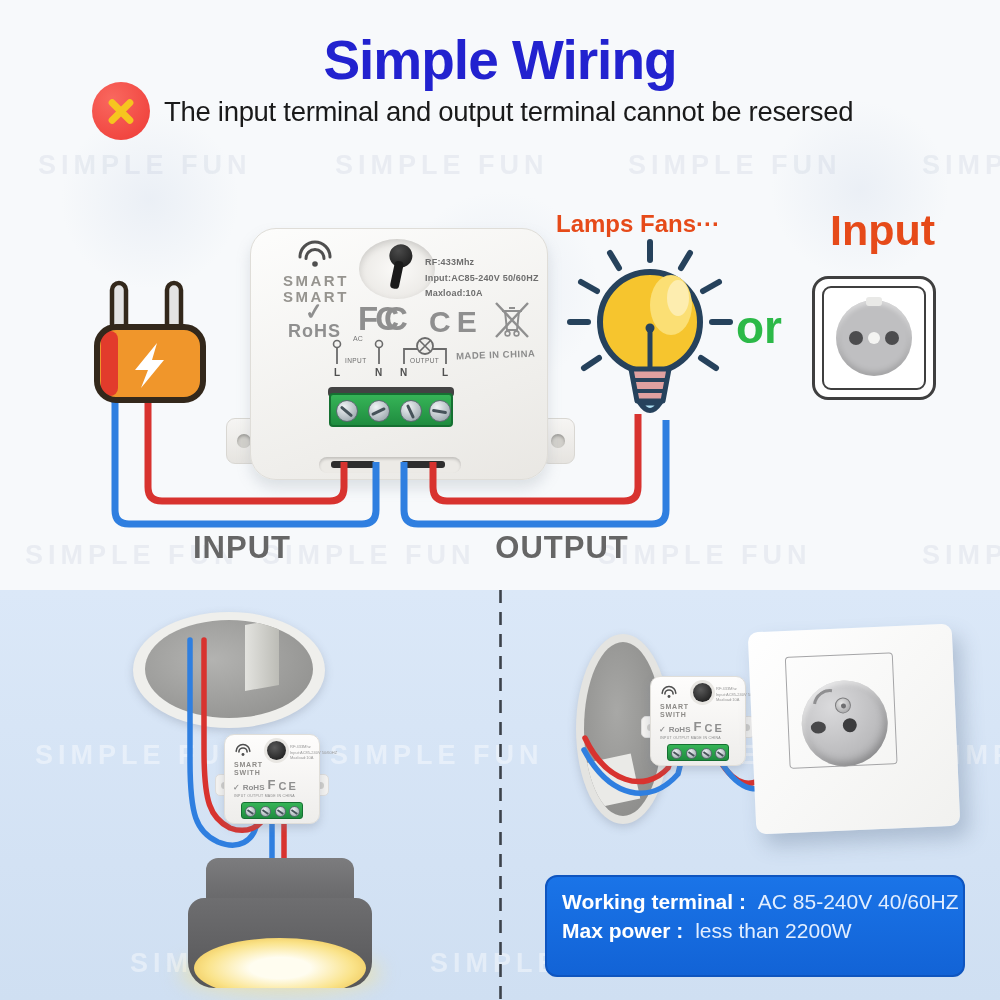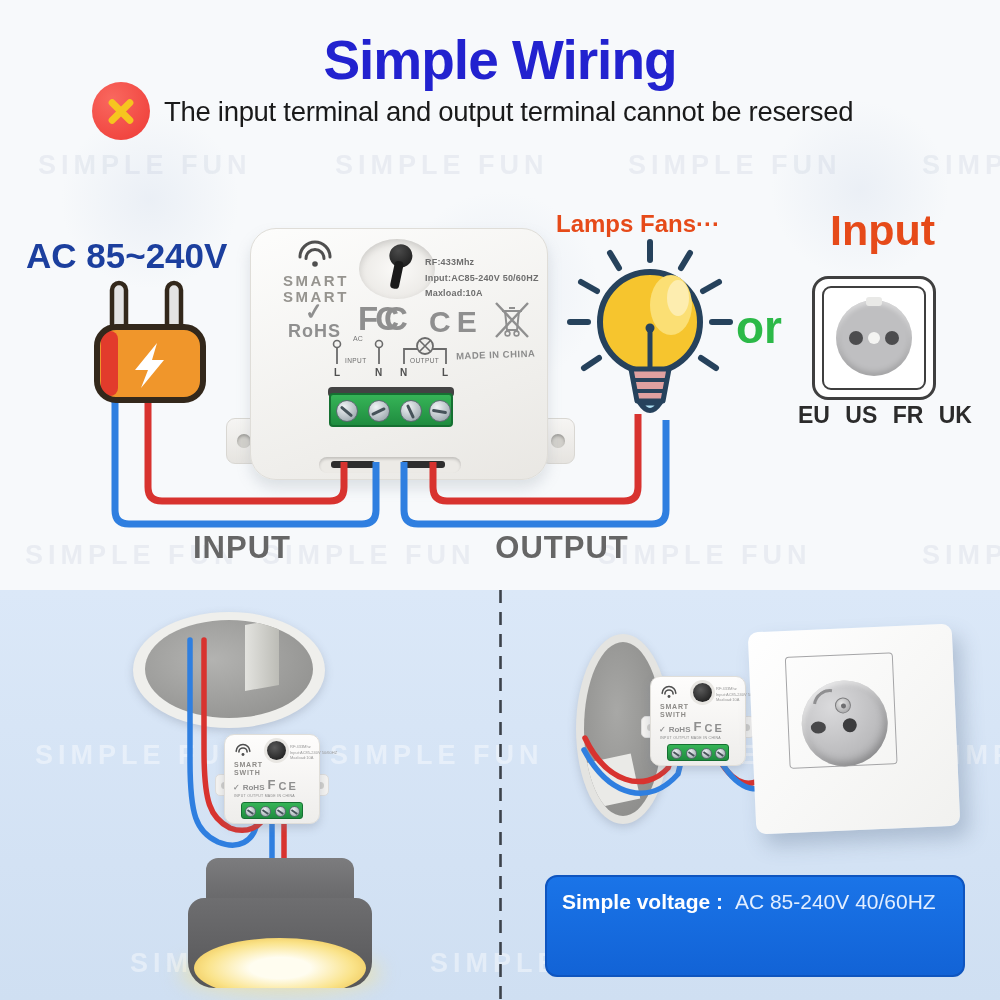--- a/index.html
+++ b/index.html
@@ -150,21 +150,20 @@
     <span class="wm" style="left:922px;top:540px;">SIMPLE FUN</span>
 
     <h1 class="page-title">Simple Wiring</h1>
 
     <span class="warn-icon">
         <i class="b1"></i>
         <i class="b2"></i>
       </span>
     <span class="warn-text">The input terminal and output terminal cannot be resersed</span>
 
-    <div class="ac-label">AC 85~240V</div>
     <div class="loads-label">Lamps Fans···</div>
     <div class="plug-label">Input</div>
     <div class="or-label">or</div>
 
     <div class="device">
       <div class="dev-ear l"></div>
       <div class="dev-ear r"></div>
       <div class="dev-body">
         <svg class="wifi-icon" width="44" height="34" viewBox="0 0 44 34">
           <path d="M7,20 a15,15 0 0 1 30,0" fill="none" stroke="#4f4f4f" stroke-width="3" stroke-linecap="round"></path>
@@ -237,21 +236,20 @@
     <div class="socket-top">
       <div class="socket-top-inner">
         <div class="socket-circle">
           <div class="sc-tab"></div>
           <div class="sc-hole hl"></div>
           <div class="sc-dot"></div>
           <div class="sc-hole hr"></div>
         </div>
       </div>
     </div>
-    <div class="plug-types">EU  US  FR  UK</div>
 
     <svg class="top-art" width="1000" height="590" viewBox="0 0 1000 590">
       <g fill="none" stroke-width="7">
         <path d="M115,395 L115,510 Q115,524 129,524 L362,524 Q376,524 376,510 L376,462" stroke="#2f7fe0"></path>
         <path d="M148,395 L148,487 Q148,501 162,501 L330,501 Q344,501 344,487 L344,462" stroke="#d8332f"></path>
         <path d="M404,462 L404,510 Q404,524 418,524 L652,524 Q666,524 666,510 L666,420" stroke="#2f7fe0"></path>
         <path d="M433,462 L433,487 Q433,501 447,501 L624,501 Q638,501 638,487 L638,414" stroke="#d8332f"></path>
       </g>
       <g>
         <rect x="112" y="283" width="14" height="50" rx="7" fill="#e3e3e3" stroke="#33281b" stroke-width="4.5"></rect>
@@ -428,22 +426,26 @@
       <div class="sp-circle">
         <div class="sp-arc"></div>
         <div class="sp-pin"></div>
         <div class="sp-hole-l"></div>
         <div class="sp-hole-r"></div>
       </div>
     </div>
 
     <div class="info-box">
       <div class="ib-row">
-        <span class="ib-label">Simple voltage :</span>
+        <span class="ib-label">Working terminal :</span>
         <span class="ib-value">AC 85-240V 40/60HZ</span>
+      </div>
+      <div class="ib-row">
+        <span class="ib-label">Max power :</span>
+        <span class="ib-value">less than 2200W</span>
       </div>
     </div>
 
     <svg class="divider" width="7" height="410" viewBox="0 0 7 410">
       <line x1="3.5" y1="0" x2="3.5" y2="410" stroke="#3c424a" stroke-width="2.6" stroke-dasharray="13 9"></line>
     </svg>
   </section>
 </div>
 
 </body></html>

